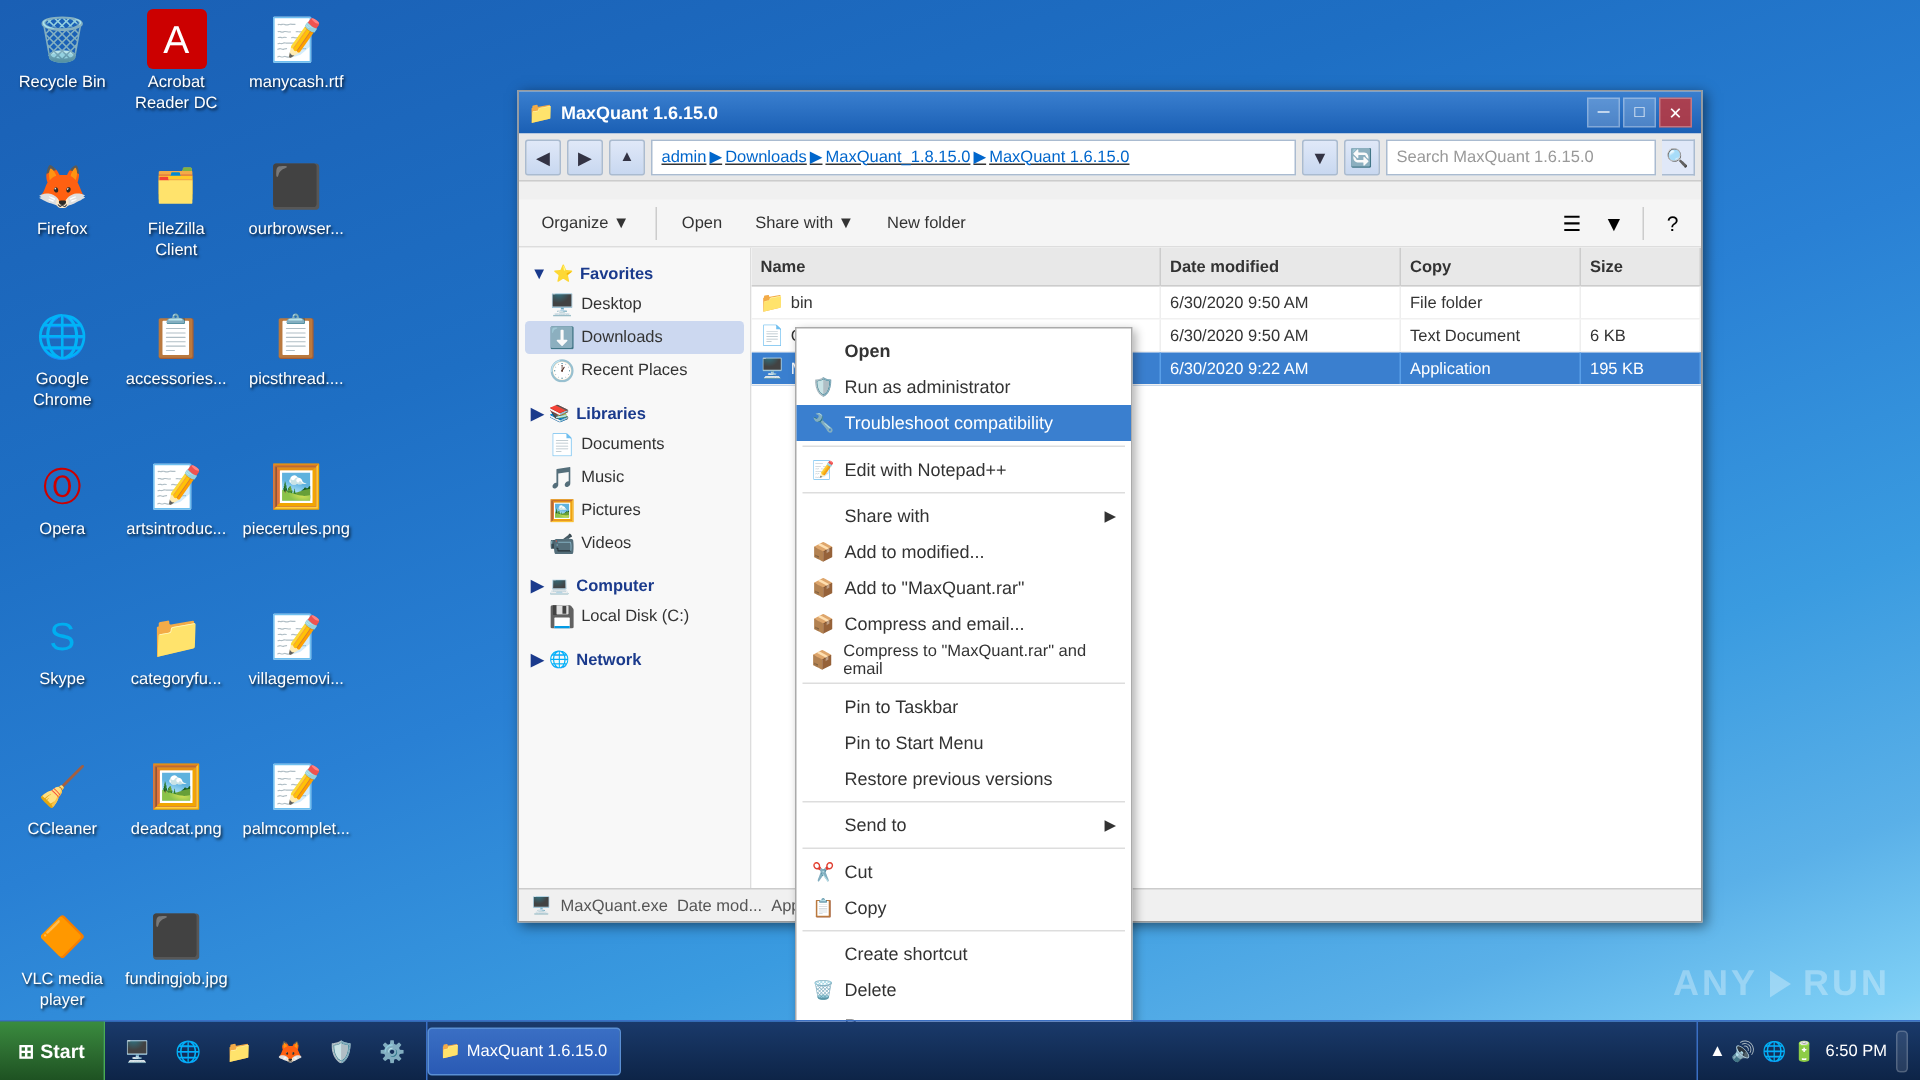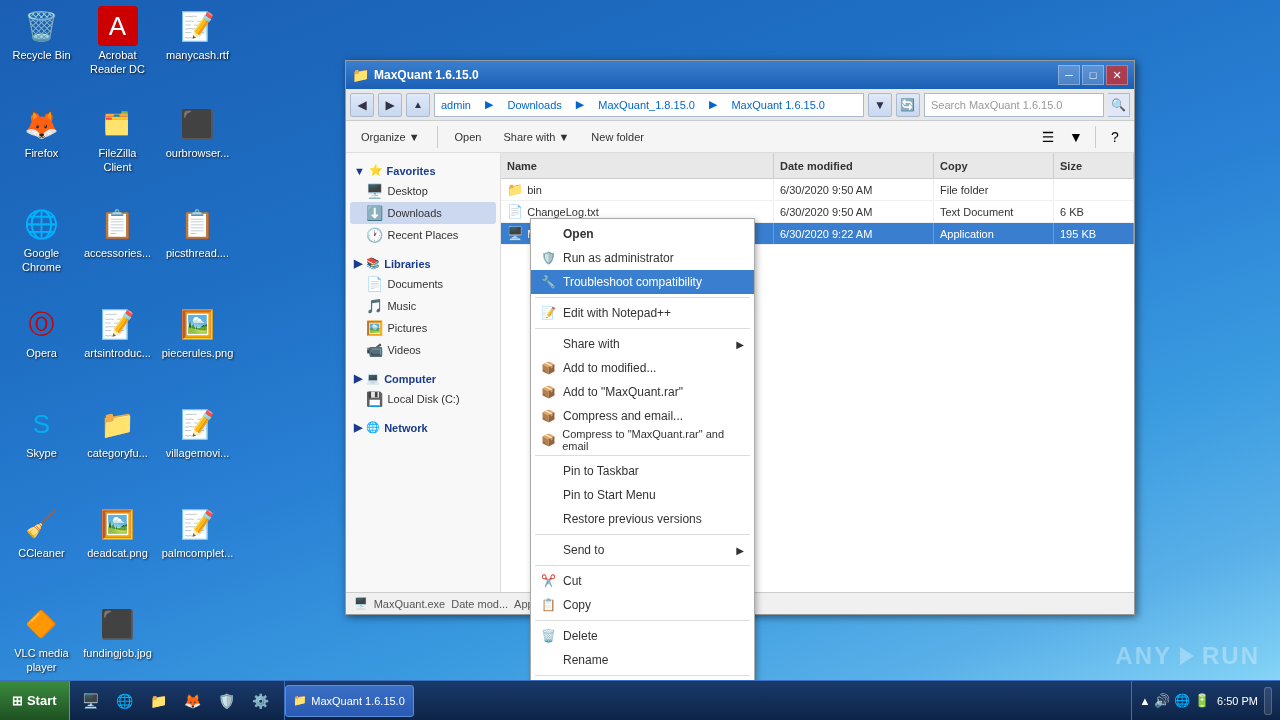--- a/index.html
+++ b/index.html
@@ -208,21 +208,22 @@
       border: 1px solid #aabbd0;
       display: flex;
       align-items: center;
       padding: 0 6px;
       font-size: 11px;
       color: #333;
     }
     .address-crumb {
       display: flex;
       align-items: center;
-      gap: 12px;
+      gap: 0;
+      text-decoration: underline;
     }
     .address-crumb span { color: #0066cc; cursor: pointer; }
     .address-sep { color: #999; margin: 0 2px; }
     .search-bar {
       width: 180px;
       height: 24px;
       background: white;
       border: 1px solid #aabbd0;
       display: flex;
       align-items: center;
@@ -245,20 +246,21 @@
 
     
     .toolbar {
       height: 32px;
       background: #f5f5f5;
       display: flex;
       align-items: center;
       padding: 0 6px;
       gap: 4px;
       border-bottom: 1px solid #ddd;
+      margin-top: 12px;
     }
     .toolbar-btn {
       height: 26px;
       padding: 0 8px;
       background: transparent;
       border: 1px solid transparent;
       cursor: pointer;
       font-size: 11px;
       display: flex;
       align-items: center;
@@ -763,20 +765,24 @@
     <div class="ctx-item">
       <span class="ctx-icon">✂️</span>
       <span>Cut</span>
     </div>
     <div class="ctx-item">
       <span class="ctx-icon">📋</span>
       <span>Copy</span>
     </div>
     <div class="ctx-separator"></div>
     <div class="ctx-item">
+      <span class="ctx-icon"></span>
+      <span>Create shortcut</span>
+    </div>
+    <div class="ctx-item">
       <span class="ctx-icon">🗑️</span>
       <span>Delete</span>
     </div>
     <div class="ctx-item">
       <span class="ctx-icon"></span>
       <span>Rename</span>
     </div>
     <div class="ctx-separator"></div>
     <div class="ctx-item">
       <span class="ctx-icon"></span>

